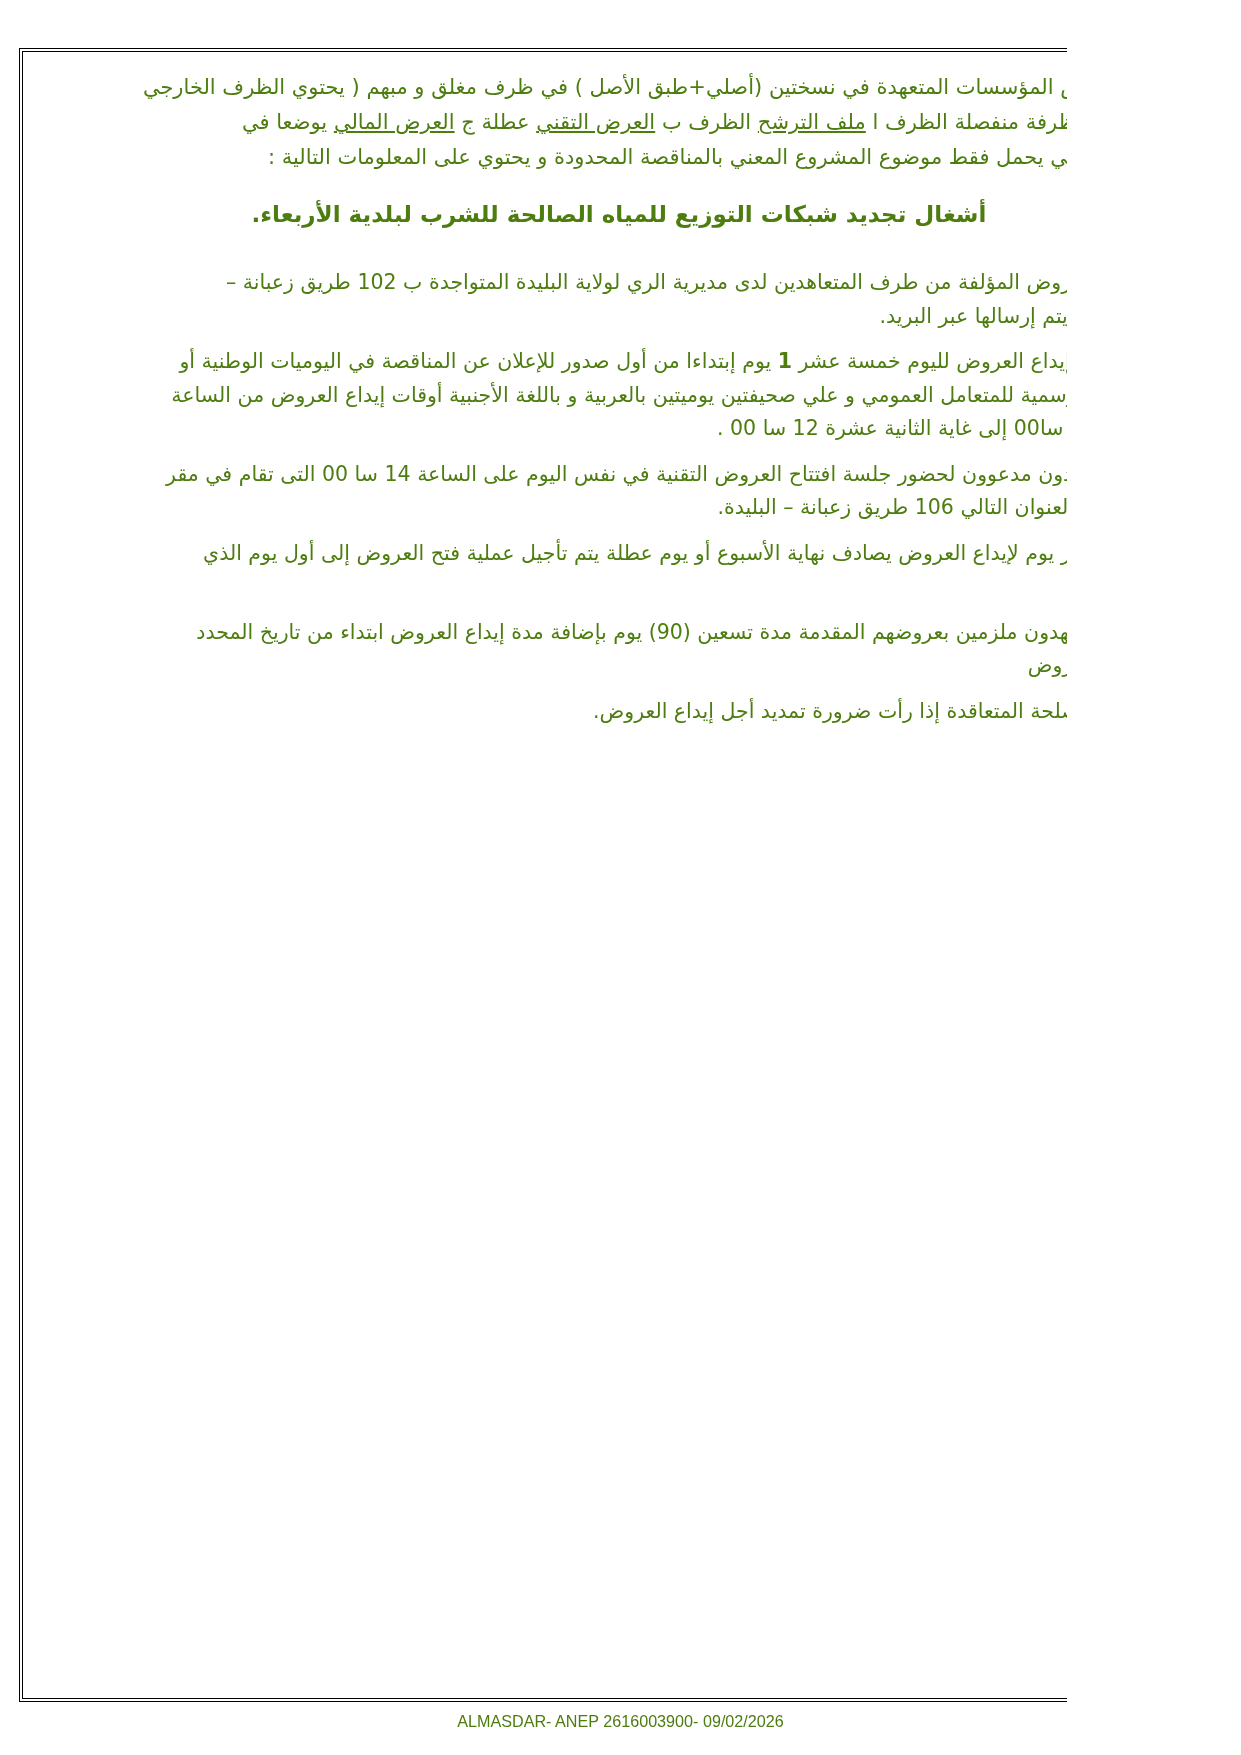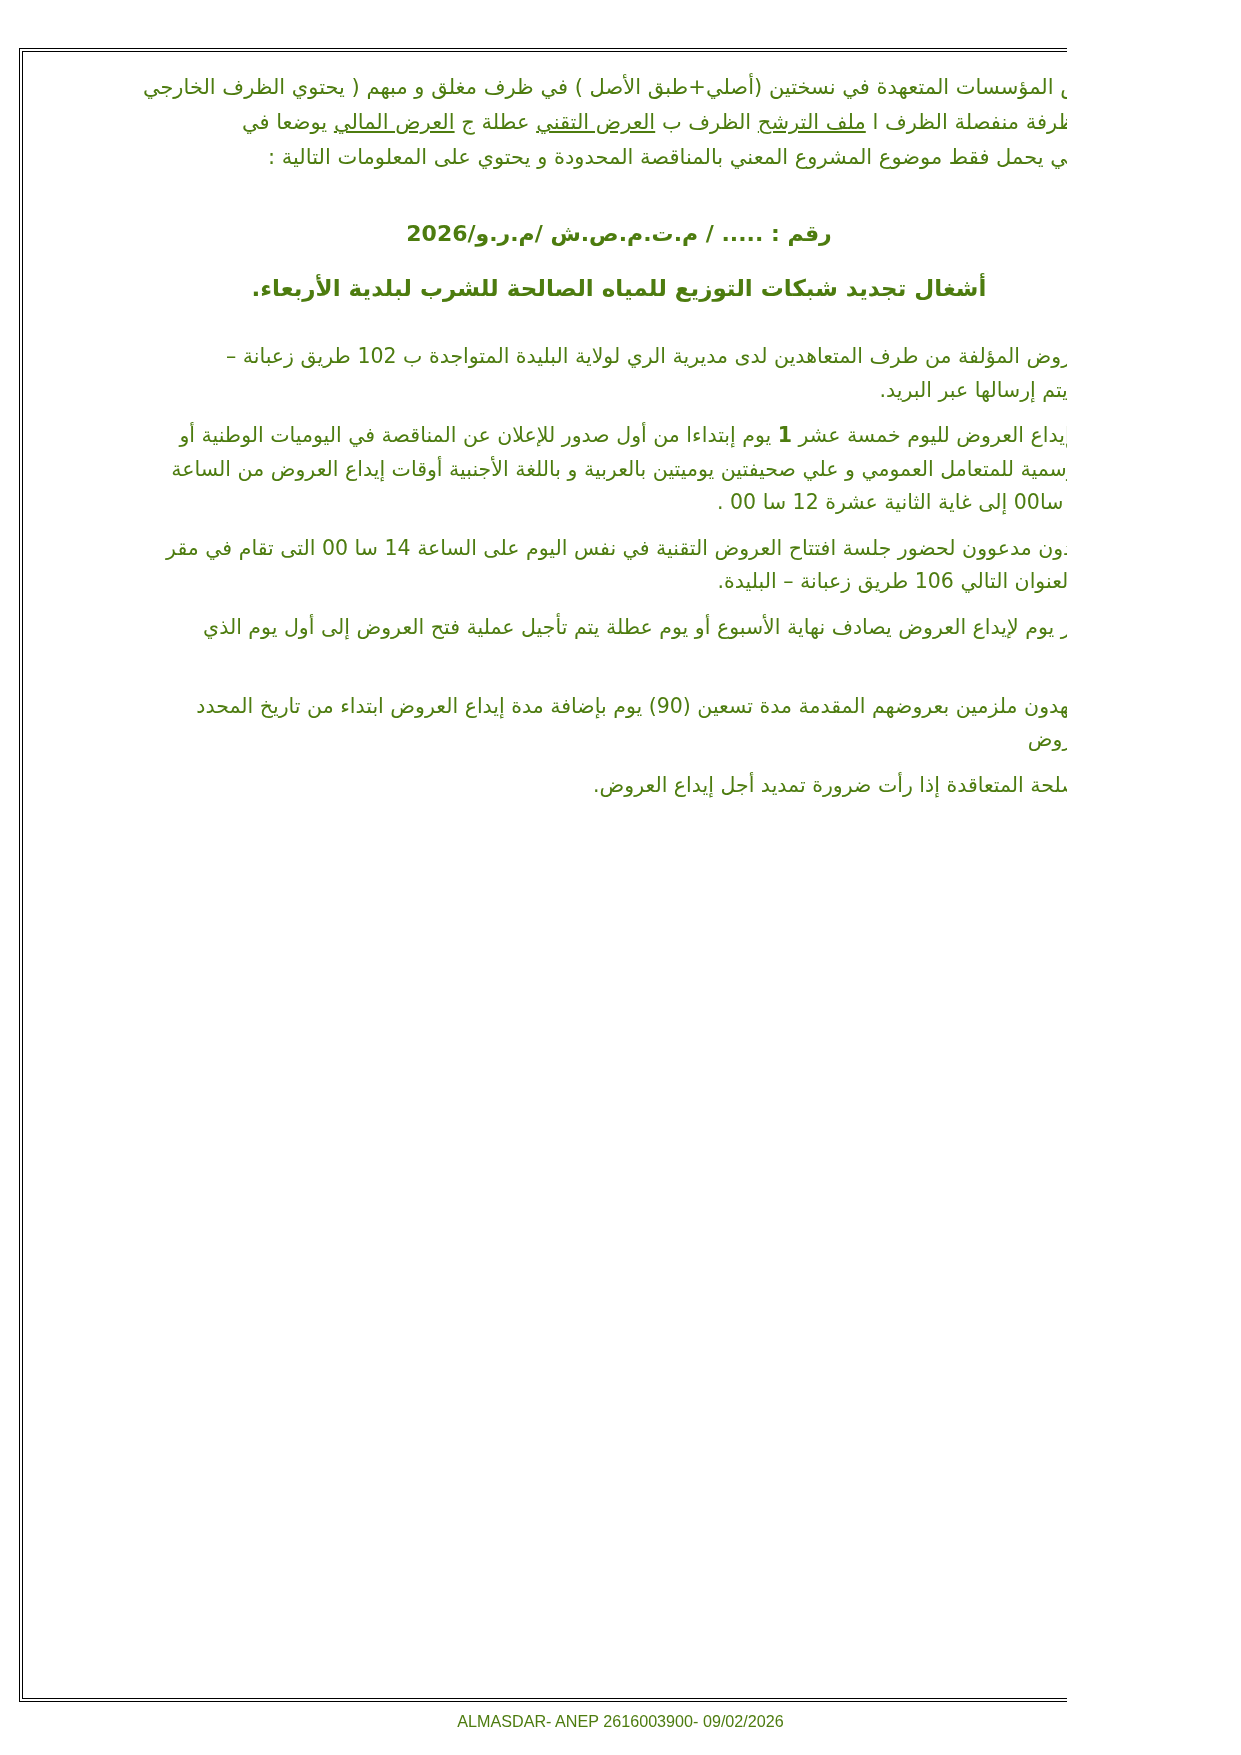--- a/index.html
+++ b/index.html
@@ -101,21 +101,20 @@
 
 <div class="page">
 
   <div class="doc-box">
 
     <p class="intro"><span>تقدم عروض المؤسسات المتعهدة  في نسختين (أصلي+طبق الأصل )  في ظرف مغلق و مبهم ( يحتوي الظرف الخارجي
 على ثلاثة  اظرفة  منفصلة الظرف ا </span><span class="bu">ملف الترشح</span><span> الظرف  ب  </span><span class="bu">العرض التقني</span><span>  عطلة ج </span><span class="bu">العرض المالي</span><span> يوضعا في
 ظرف خارجي  يحمل فقط موضوع المشروع المعني بالمناقصة المحدودة و يحتوي على المعلومات التالية :</span></p>
 
 
-    <div class="ref-line">رقم :  ..... / م.ت.م.ص.ش /م.ر.و/2026</div>
 
     <div class="project-title">أشغال تجديد شبكات التوزيع للمياه الصالحة للشرب لبلدية الأربعاء.</div>
 
 
     <div class="body-text">
       <p>و تودع العروض المؤلفة  من طرف المتعاهدين  لدى مديرية الري لولاية البليدة  المتواجدة ب 102 طريق زعبانة –
 البليدة ولا يتم إرسالها عبر البريد.</p>
       <p><span>تحدد مدة إيداع العروض لليوم خمسة عشر  </span><span class="num">1</span><span> يوم إبتداءا من أول صدور  للإعلان عن المناقصة في اليوميات الوطنية أو
 النشرة الرسمية للمتعامل العمومي  و  علي صحيفتين يوميتين بالعربية و باللغة الأجنبية أوقات إيداع العروض   من الساعة
 الثامنة 08 سا00 إلى غاية الثانية عشرة 12 سا 00 .</span></p>

